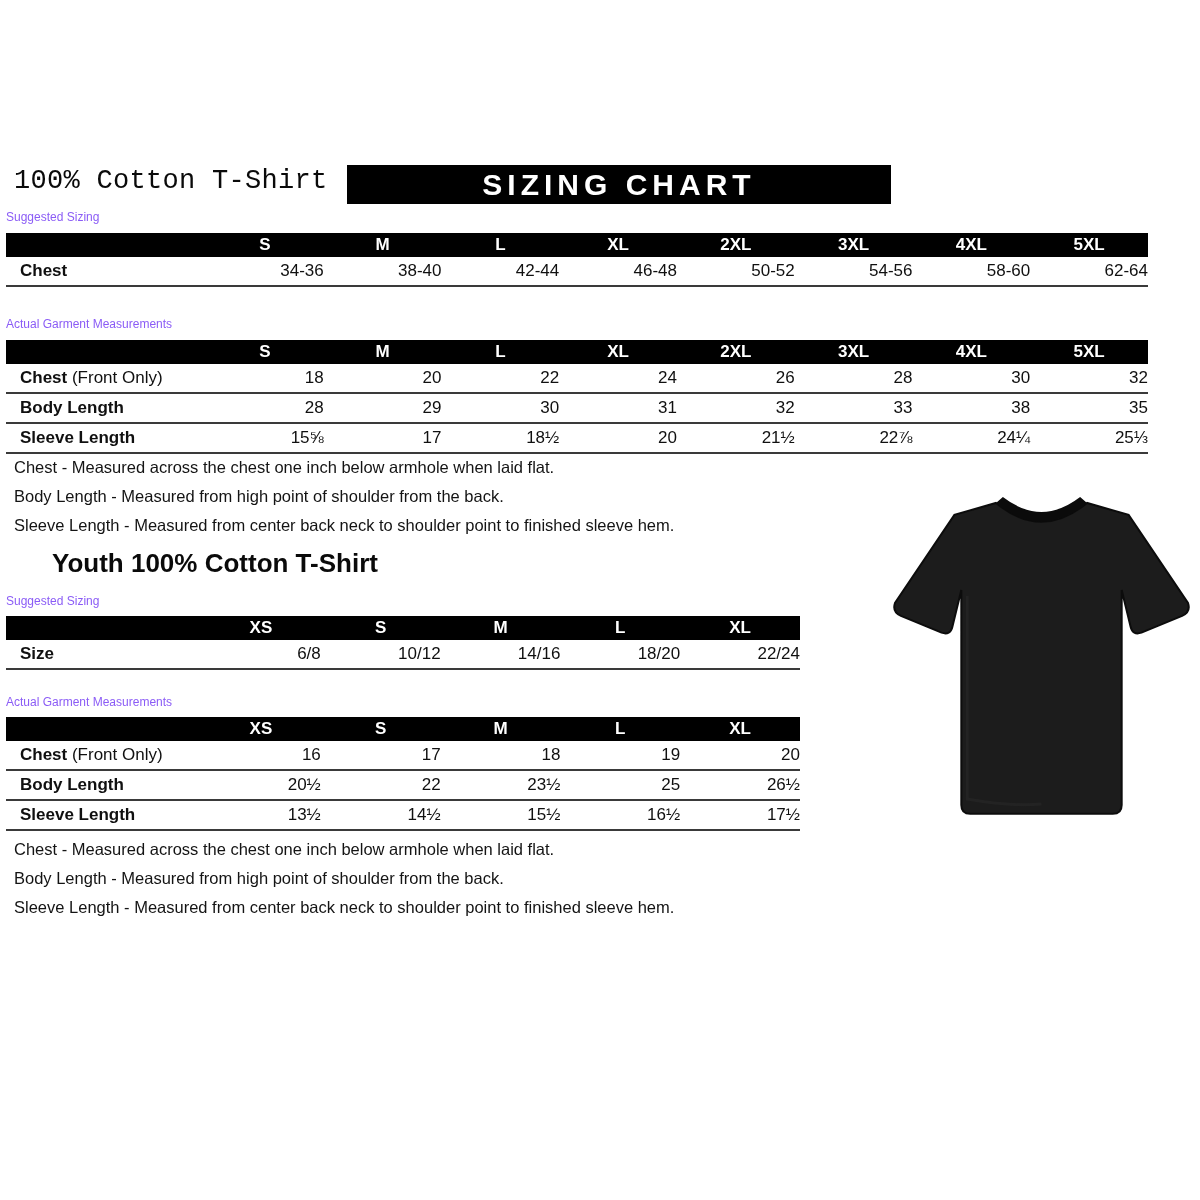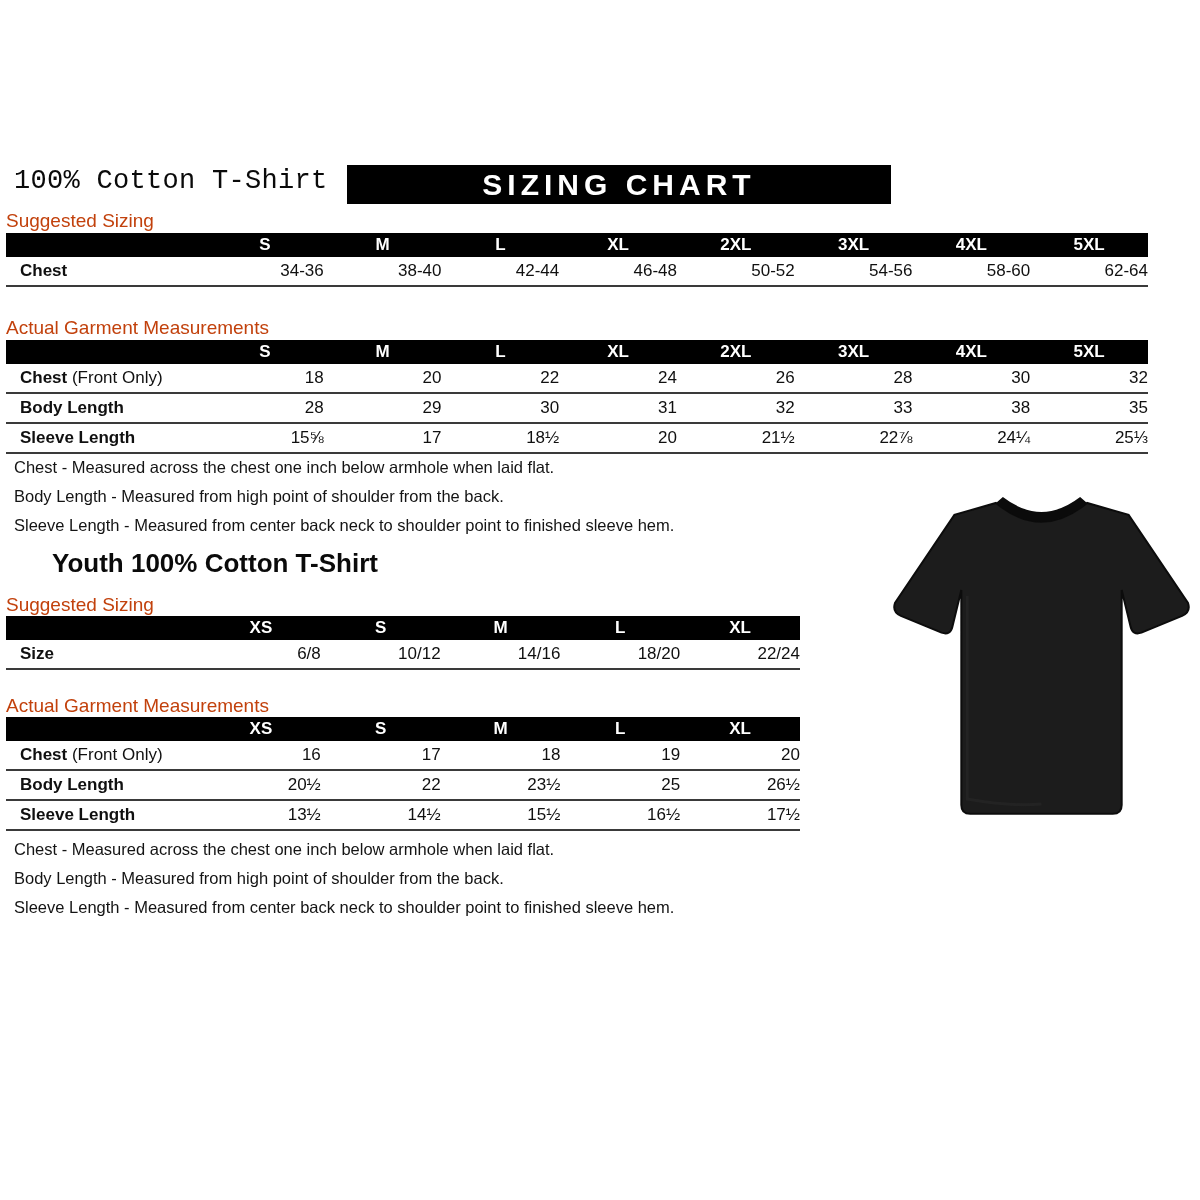--- a/index.html
+++ b/index.html
@@ -31,22 +31,22 @@
     background: #000000;
     color: #ffffff;
     font-size: 30px;
     font-weight: 700;
     letter-spacing: 5px;
     display: flex;
     align-items: center;
     justify-content: center;
   }
   .section-label {
-    font-size: 19px;
-    color: #c2410c;
+    font-size: 12px;
+    color: #8b5cf6;
   }
   .youth-title {
     left: 4px; top: 548px;
     font-size: 26px;
     font-weight: 700;
     color: #0a0a0a;
     margin-left: 48px;
   }
 
   

